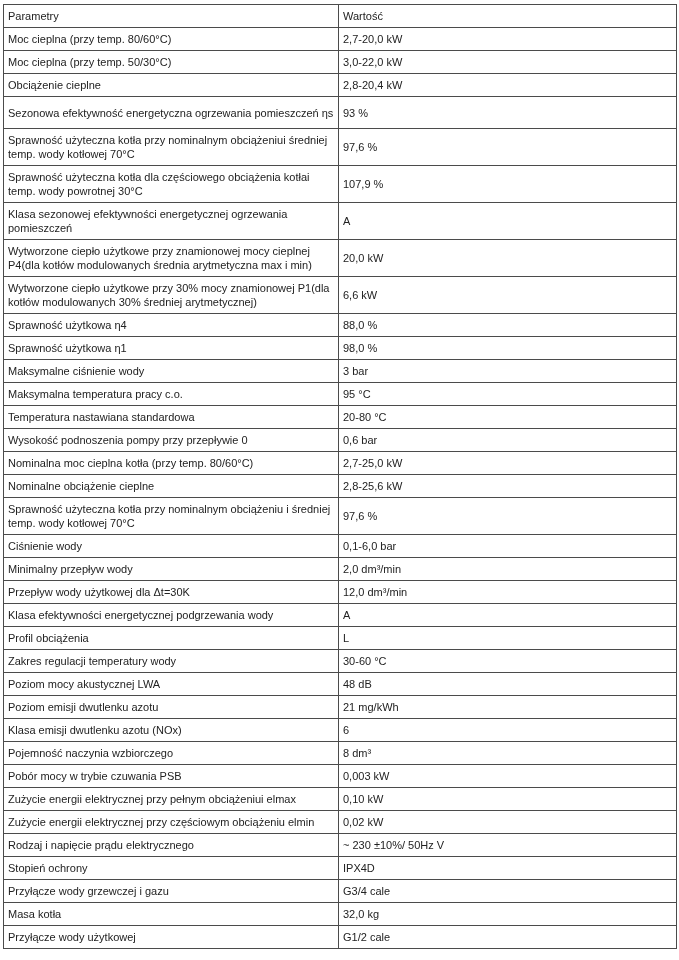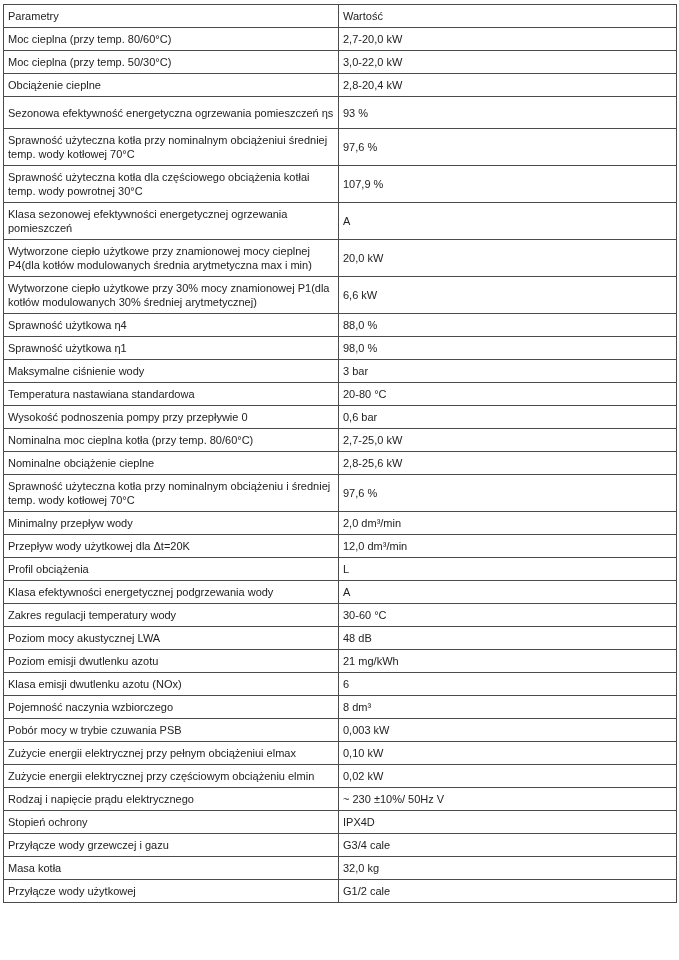--- a/index.html
+++ b/index.html
@@ -102,54 +102,62 @@
         </tr>
         <tr>
           <td>Sprawność użytkowa η1</td>
           <td>98,0 %</td>
         </tr>
         <tr>
           <td>Maksymalne ciśnienie wody</td>
           <td>3 bar</td>
         </tr>
         <tr>
+          <td>Maksymalna temperatura pracy c.o.</td>
+          <td>95 °C</td>
+        </tr>
+        <tr>
           <td>Temperatura nastawiana standardowa</td>
           <td>20-80 °C</td>
         </tr>
         <tr>
           <td>Wysokość podnoszenia pompy przy przepływie 0</td>
           <td>0,6 bar</td>
         </tr>
         <tr>
           <td>Nominalna moc cieplna kotła (przy temp. 80/60°C)</td>
           <td>2,7-25,0 kW</td>
         </tr>
         <tr>
           <td>Nominalne obciążenie cieplne</td>
           <td>2,8-25,6 kW</td>
         </tr>
         <tr>
           <td>Sprawność użyteczna kotła przy nominalnym obciążeniu i średniej temp. wody kotłowej 70°C</td>
           <td>97,6 %</td>
         </tr>
         <tr>
+          <td>Ciśnienie wody</td>
+          <td>0,1-6,0 bar</td>
+        </tr>
+        <tr>
           <td>Minimalny przepływ wody</td>
           <td>2,0 dm³/min</td>
         </tr>
         <tr>
-          <td>Przepływ wody użytkowej dla Δt=20K</td>
+          <td>Przepływ wody użytkowej dla Δt=30K</td>
           <td>12,0 dm³/min</td>
+        </tr>
+        <tr>
+          <td>Klasa efektywności energetycznej podgrzewania wody</td>
+          <td>A</td>
         </tr>
         <tr>
           <td>Profil obciążenia</td>
           <td>L</td>
-        </tr>
-        <tr>
-          <td>Klasa efektywności energetycznej podgrzewania wody</td>
-          <td>A</td>
         </tr>
         <tr>
           <td>Zakres regulacji temperatury wody</td>
           <td>30-60 °C</td>
         </tr>
         <tr>
           <td>Poziom mocy akustycznej LWA</td>
           <td>48 dB</td>
         </tr>
         <tr>

